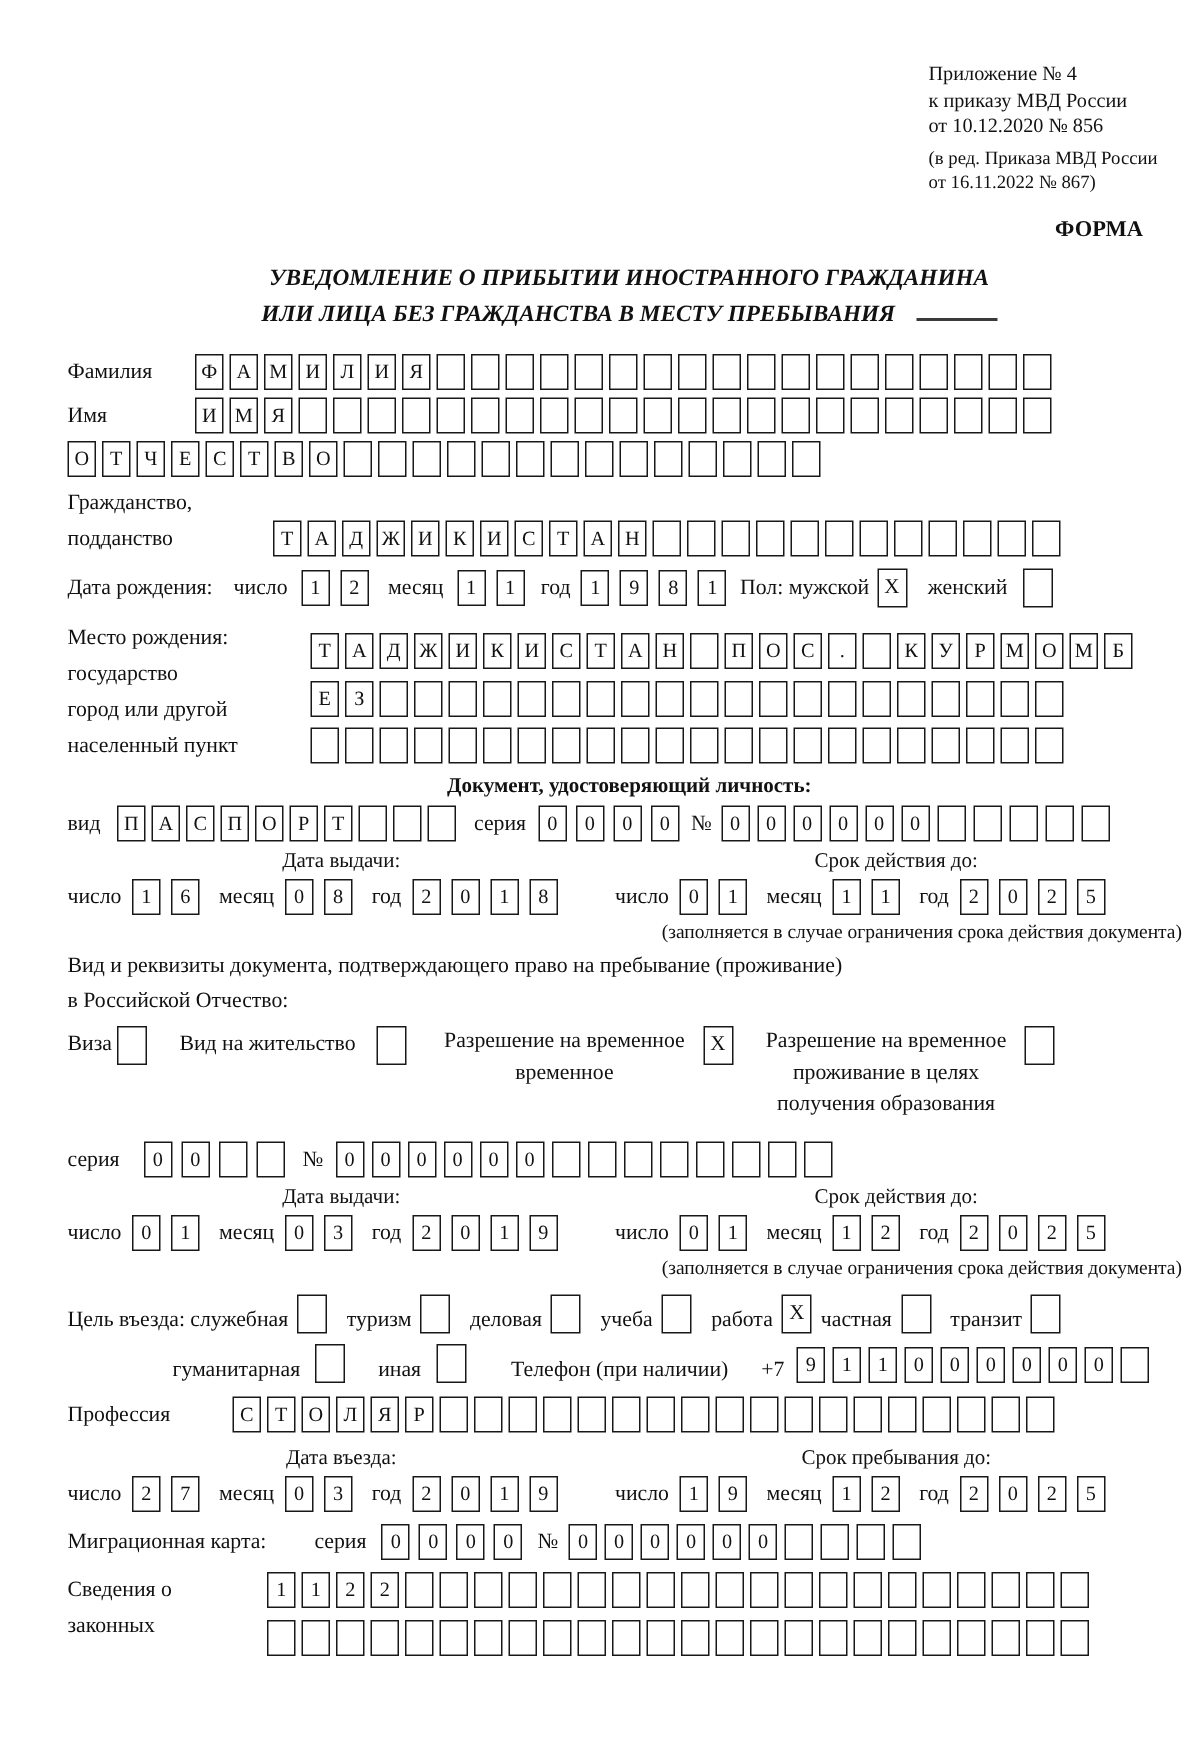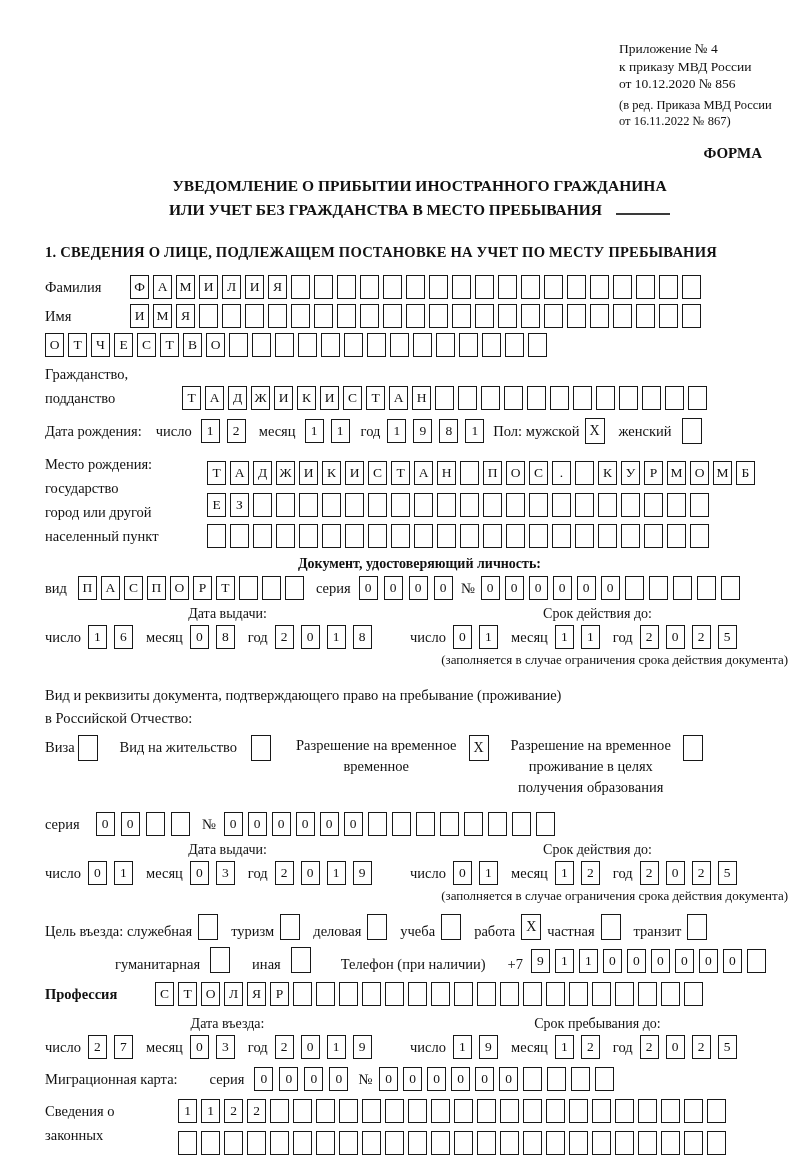--- a/index.html
+++ b/index.html
@@ -4,43 +4,43 @@
 <style>
   * { margin:0; padding:0; box-sizing:border-box; }
   html,body { background:#ffffff; }
   body { font-family:"Liberation Serif", serif; color:#111; }
   .page { width:800px; height:1163px; background:#fff; padding:40px 6px 0 45px; position:relative; overflow:hidden; }
 
   .annex { margin-left:574px; font-size:13.5px; line-height:1.3; }
   .annex-note { margin-left:574px; font-size:12.5px; line-height:1.3; margin-top:4px; }
   .forma { text-align:right; padding-right:32px; font-weight:bold; font-size:15px; margin-top:16px; }
 
-  .title { text-align:center; font-weight:bold; font-size:15.5px; line-height:1.55; margin-top:12px; }
+  .title { text-align:center; font-weight:bold; font-size:15.5px; line-height:1.55; margin-top:12px;font-style:italic; }
   .blank-line { display:inline-block; width:54px; border-bottom:2.2px solid #3a3a3a; height:0.9em; margin-left:14px; }
   .sect { font-weight:bold; font-size:14.6px; margin-top:22px; letter-spacing:.2px; }
 
   .row { display:flex; align-items:flex-end; margin-top:5px; }
   .lbl { font-size:14.5px; line-height:24px; white-space:nowrap; }
   .lbl2 { font-size:14.5px; line-height:24px; }
   .boxes { display:flex; gap:4px; flex-wrap:nowrap; }
   .cbox { flex:0 0 auto; width:19px; height:24px; border:1.7px solid #181818;
           display:inline-flex; align-items:center; justify-content:center;
           font-size:13.5px; background:#fff; }
   .chk { flex:0 0 auto; width:20px; height:26px; border:1.7px solid #181818;
          display:inline-flex; align-items:center; justify-content:center;
          font-size:14px; background:#fff; }
 
   .lw85  { width:85px;  flex:0 0 85px; }
-  .lw110 { width:110px; flex:0 0 110px;font-weight:bold; }
+  .lw110 { width:110px; flex:0 0 110px; }
   .lw133 { width:133px; flex:0 0 133px; }
   .lw137 { width:137px; flex:0 0 137px; }
   .lw162 { width:162px; flex:0 0 162px; }
 
   .center-bold { text-align:center; font-weight:bold; font-size:14px; margin-top:8px; }
-  .plain { font-size:14.5px; line-height:1.55; margin-top:16px; }
+  .plain { font-size:14.5px; line-height:1.55; margin-top:4px; }
 
   .dhead { display:flex; margin-top:6px; font-size:14px; }
   .dhead .h1 { width:365px; text-align:center; }
   .dhead .h2 { width:375px; text-align:center; }
   .daterow { display:flex; align-items:center; margin-top:3px; }
   .dgrp { display:flex; align-items:center; }
   .dgrp .lbl { margin-right:7px; }
   .dgrp .boxes { gap:7px; margin-right:13px; }
   .dcell-l { width:365px; }
   .note-r { text-align:right; padding-right:6px; font-size:13px; margin-top:3px; }
@@ -71,24 +71,23 @@
   </div>
   <div class="annex-note">
     <div>(в ред. Приказа МВД России</div>
     <div>от 16.11.2022 № 867)</div>
   </div>
 
   <div class="forma">ФОРМА</div>
 
   <div class="title">
     <div>УВЕДОМЛЕНИЕ О ПРИБЫТИИ ИНОСТРАННОГО ГРАЖДАНИНА</div>
-    <div><span>ИЛИ УЧЕТ БЕЗ ГРАЖДАНСТВА В МЕСТО ПРЕБЫВАНИЯ</span><span class="blank-line"></span></div>
-  </div>
-
-  <div class="sect">1. СВЕДЕНИЯ О ЛИЦЕ, ПОДЛЕЖАЩЕМ ПОСТАНОВКЕ НА УЧЕТ ПО МЕСТУ ПРЕБЫВАНИЯ</div>
+    <div><span>ИЛИ ЛИЦА БЕЗ ГРАЖДАНСТВА В МЕСТУ ПРЕБЫВАНИЯ</span><span class="blank-line"></span></div>
+  </div>
+
 
   <div class="row" style="margin-top:14px;">
     <span class="lbl lw85">Фамилия</span>
     <span class="boxes">
         <span class="cbox">Ф</span>
         <span class="cbox">А</span>
         <span class="cbox">М</span>
         <span class="cbox">И</span>
         <span class="cbox">Л</span>
         <span class="cbox">И</span>

